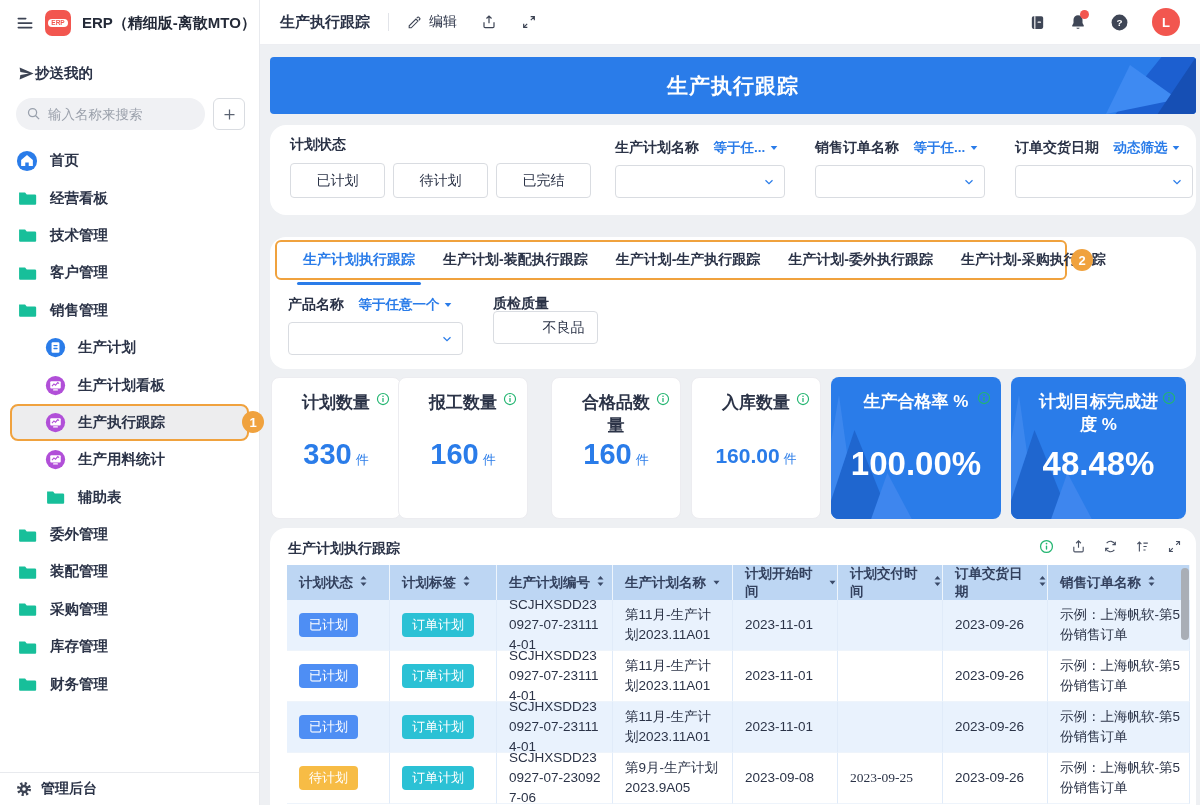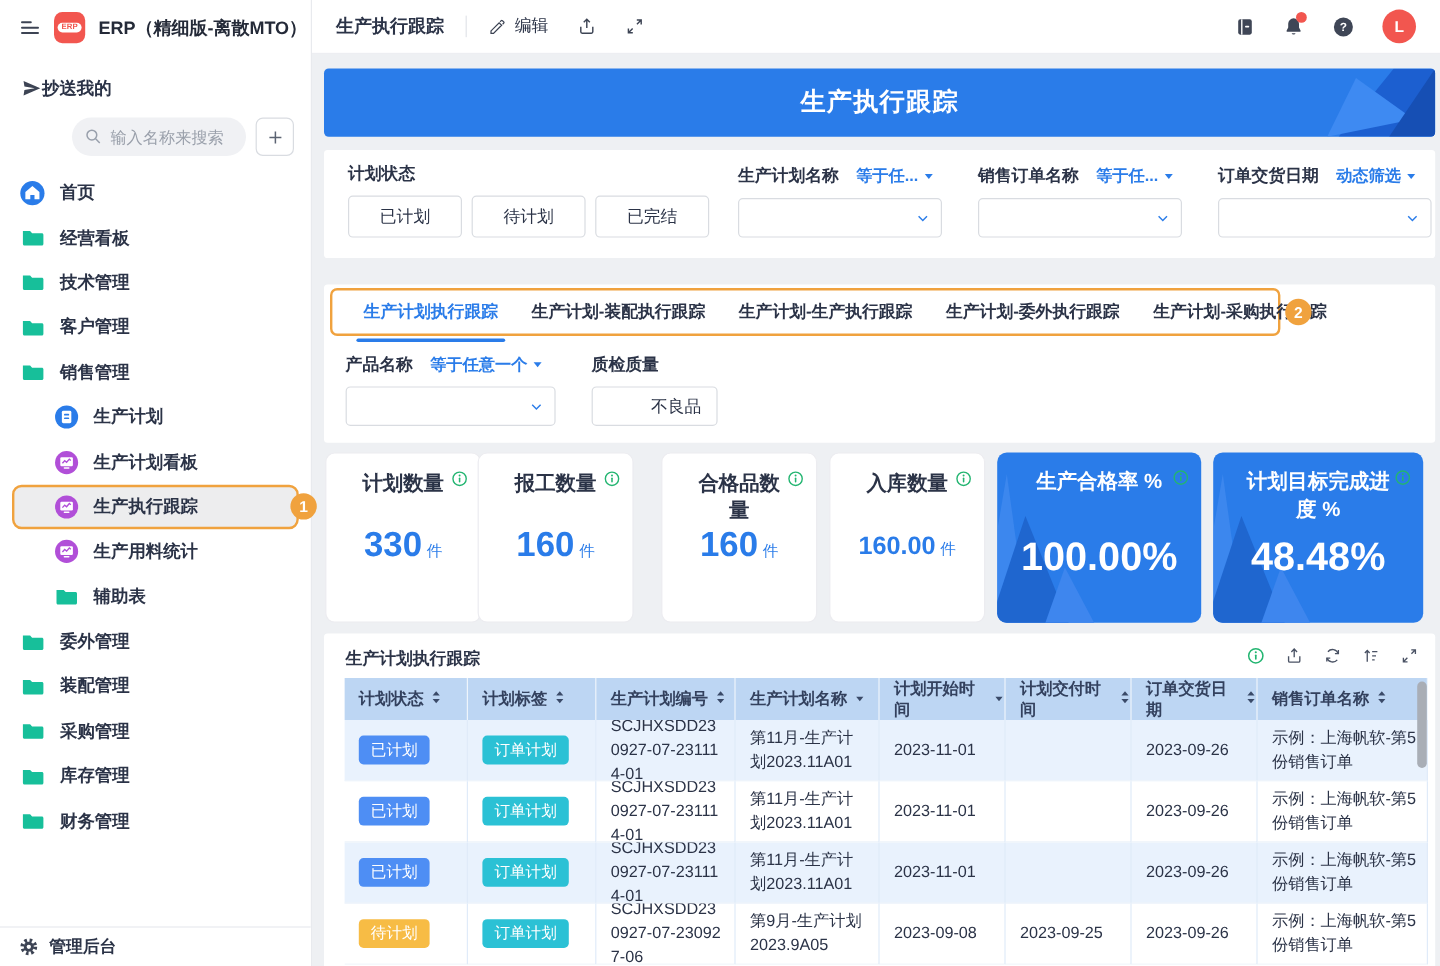--- a/index.html
+++ b/index.html
@@ -6,21 +6,21 @@
   html,body { width:1200px; height:805px; font-family:"Liberation Sans","DejaVu Sans",sans-serif; }
   .app { position:relative; width:1200px; height:805px; background:#eef0f3; overflow:hidden; color:#2b3347; }
 
   
   .sidebar { position:absolute; left:0; top:0; width:260px; height:805px; background:#fff; border-right:1px solid #e8eaee; z-index:5; }
   .sb-head { display:flex; align-items:center; height:46px; padding-left:16px; gap:11px; }
   .logo-sq { width:26px; height:26px; background:#f2564f; border-radius:7px; display:flex; align-items:center; justify-content:center; flex:none; }
   .logo-pill { background:#fff; border-radius:6px; padding:1px 3px; font-size:6.5px; font-weight:700; color:#f2564f; line-height:1; }
   .sb-title { font-size:15px; font-weight:700; color:#242a38; }
   .sb-copy { display:flex; align-items:center; gap:0; height:30px; margin:12px 0 10px 18px; font-size:14.5px; font-weight:600; cursor:pointer; }
-  .sb-search { display:flex; align-items:flex-end; gap:8px; padding:0 14px 0 16px; margin-bottom:12px;margin-left:44px; }
+  .sb-search { display:flex; align-items:flex-end; gap:8px; padding:0 14px 0 16px; margin-bottom:12px; }
   .search-wrap { position:relative; flex:1; }
   .search-wrap svg { position:absolute; left:10px; top:8px; }
   .sb-search input { width:100%; height:32px; border:none; outline:none; background:#f0f1f4; border-radius:16px; padding:0 12px 0 32px; font-size:13.5px; color:#2b3347; }
   .sb-search input::placeholder { color:#9aa0ab; }
   .plus-btn { width:32px; height:32px; border:1px solid #d9dce1; border-radius:6px; background:#fff; display:flex; align-items:center; justify-content:center; cursor:pointer; flex:none; }
   .nav { }
   .nav-item { display:flex; align-items:center; height:37.4px; padding-left:16px; gap:12px; font-size:14.5px; font-weight:600; color:#2b3347; cursor:pointer; position:relative; }
   .nav-item.indent { padding-left:44px; }
   .nav-item .nav-icon { display:flex; width:22px; justify-content:center; flex:none; }
   .nav-item.selected { background:#ededee; border:2px solid #f0a23e; border-radius:8px; margin:0 10px; padding-left:32px; }
@@ -41,21 +41,21 @@
 
   
   .main { position:absolute; left:260px; top:45px; width:940px; height:760px; }
   .banner { position:absolute; left:10px; top:12px; width:926px; height:57px; background:#2a7ce9; border-radius:4px; overflow:hidden; }
   .banner-title { position:absolute; left:0; right:0; top:0; line-height:57px; text-align:center; color:#fff; font-size:21px; font-weight:700; letter-spacing:1px; }
   .bdeco { position:absolute; }
   .bd1 { right:0; top:0; width:115px; height:57px; background:#1c5fd0; clip-path:polygon(100% 0,100% 100%,30% 100%,70% 0); }
   .bd2 { right:18px; top:8px; width:80px; height:49px; background:#3e8af2; clip-path:polygon(40% 0,100% 70%,10% 100%); }
   .bd3 { right:0; top:0; width:48px; height:57px; background:#164fb4; clip-path:polygon(100% 0,100% 100%,20% 100%); }
 
-  .card { position:absolute; background:#fff; border-radius:3px; }
+  .card { position:absolute; background:#fff; border-radius:16px; }
   .filter-card { left:10px; top:80px; width:926px; height:90px; }
   .flabel { font-size:14px; font-weight:700; color:#2b3347; }
   .op { font-size:13.5px; font-weight:600; color:#2a7ce9; margin-left:10px; cursor:pointer; display:inline-flex; align-items:center; gap:4px; }
   .btn-row { position:absolute; left:20px; top:38px; display:flex; gap:8px; }
   .filter-btn { width:95px; height:35px; border:1px solid #d9dce1; border-radius:4px; background:#fff; font-size:14px; color:#2b3347; font-family:inherit; cursor:pointer; }
   .select { position:absolute; height:33px; border:1px solid #d9dce1; border-radius:4px; background:#fff; cursor:pointer; }
   .select svg { position:absolute; right:9px; top:10px; }
 
   .tabs-card { left:10px; top:192px; width:926px; height:132px; }
   .tabs-box { position:absolute; left:5px; top:3px; width:792px; height:40px; border:2px solid #f0a23e; border-radius:6px; display:flex; align-items:center; padding:0 12px; gap:0; }
@@ -423,21 +423,21 @@
             </svg>
           </span>
       </span>
       <span class="select" style="left:18px;top:85px;width:175px;">
           <svg width="12" height="12" viewBox="0 0 24 24" fill="none" stroke="#2a7ce9" stroke-width="2.4">
             <path d="M5 8.5l7 7 7-7"></path>
           </svg>
         </span>
 
       <span class="flabel" style="position:absolute;left:223px;top:58px;">质检质量</span>
-      <button class="filter-btn" style="position:absolute;left:223px;top:85px;width:105px;height:33px;padding-left:36px;">不良品</button>
+      <button class="filter-btn" style="position:absolute;left:223px;top:74px;width:105px;height:33px;padding-left:36px;">不良品</button>
     </div>
 
     <div id="kpi-row">
         <div class="kpi" style="left: 11px; width: 130px;">
           <div class="kpi-head"><span>计划数量</span><span class="kpi-info"><svg width="14" height="14" viewBox="0 0 24 24">
                 <circle cx="12" cy="12" r="9.5" fill="none" stroke="#23b571" stroke-width="2"></circle>
                 <rect x="10.9" y="10.2" width="2.2" height="7" rx="1.1" fill="#23b571"></rect>
                 <circle cx="12" cy="7.3" r="1.4" fill="#23b571"></circle>
               </svg></span></div>
           <div class="kpi-val"><span>330</span><span class="kpi-unit">件</span></div>
@@ -668,21 +668,21 @@
               </div>
               <div class="td" style="width: 116px;">
                 <span class="wrap">SCJHXSDD230927-07-230927-06</span>
               </div>
               <div class="td" style="width: 120px;">
                 <span class="wrap">第9月-生产计划2023.9A05</span>
               </div>
               <div class="td" style="width: 105px;">
                 <span>2023-09-08</span>
               </div>
-              <div class="td" style="width: 105px;">
+              <div class="td" style="width: 105px; font-family: Liberation Serif, serif;">
                 <span>2023-09-25</span>
               </div>
               <div class="td" style="width: 105px;">
                 <span>2023-09-26</span>
               </div>
               <div class="td" style="width: 142px;">
                 <span class="wrap">示例：上海帆软-第5份销售订单</span>
               </div>
             </div>
           </div>

